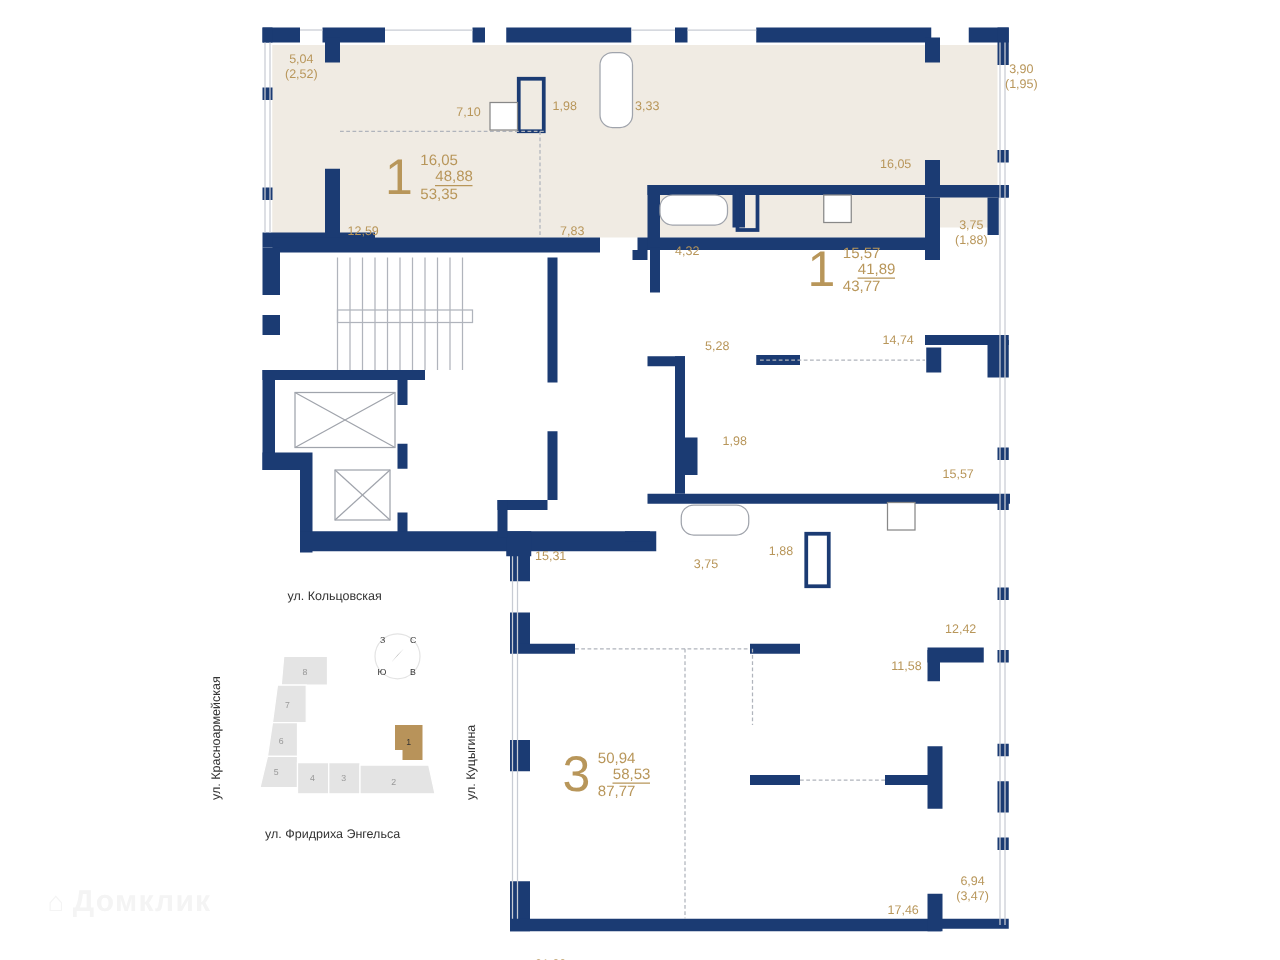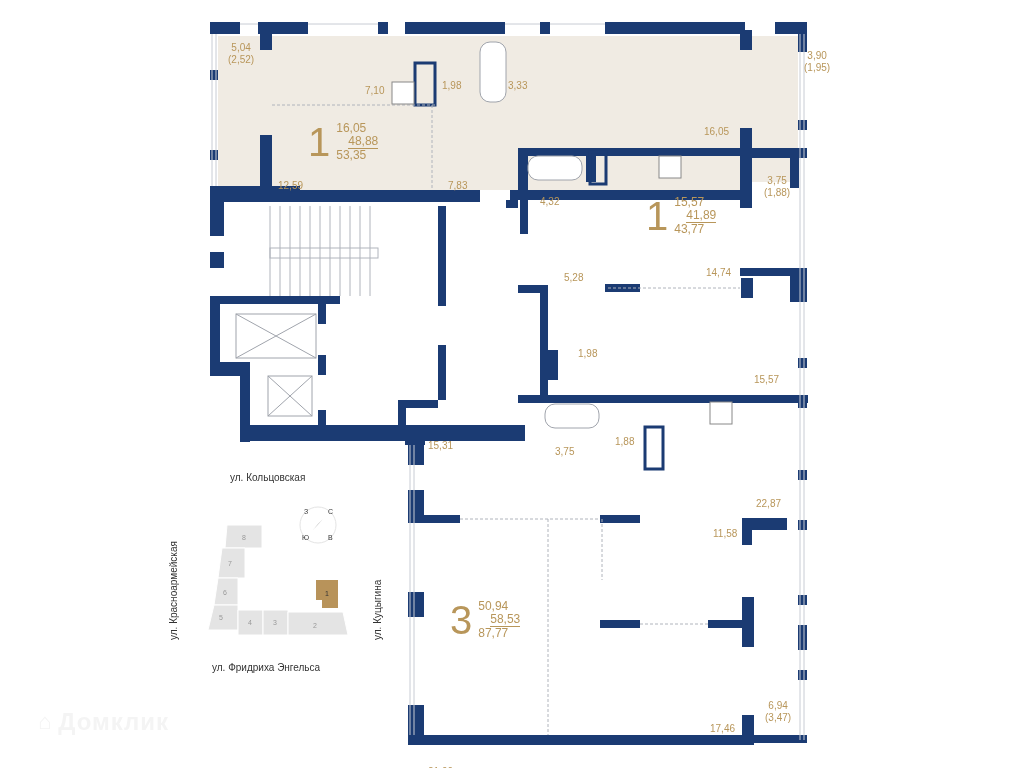--- a/index.html
+++ b/index.html
@@ -216,21 +216,21 @@
 <div class="lbl" style="left:706px;top:267px;">14,74</div>
 <div class="lbl" style="left:754px;top:374px;">15,57</div>
 <div class="lbl" style="left:764px;top:175px;">
     <div>3,75</div>
     <div>(1,88)</div>
   </div>
 
 <div class="lbl" style="left:428px;top:440px;">15,31</div>
 <div class="lbl" style="left:555px;top:446px;">3,75</div>
 <div class="lbl" style="left:615px;top:436px;">1,88</div>
-<div class="lbl" style="left:756px;top:498px;">22,87</div>
+<div class="lbl" style="left:756px;top:498px;">12,42</div>
 <div class="lbl" style="left:713px;top:528px;">11,58</div>
 <div class="lbl" style="left:428px;top:766px;">21,90</div>
 <div class="lbl" style="left:710px;top:723px;">17,46</div>
 <div class="lbl" style="left:765px;top:700px;">
     <div>6,94</div>
     <div>(3,47)</div>
   </div>
 
 <div class="street" style="left:230px;top:472px;">ул. Кольцовская</div>
 <div class="street" style="left:168px;top:640px;transform:rotate(-90deg);transform-origin:left top;">ул. Красноармейская</div>

